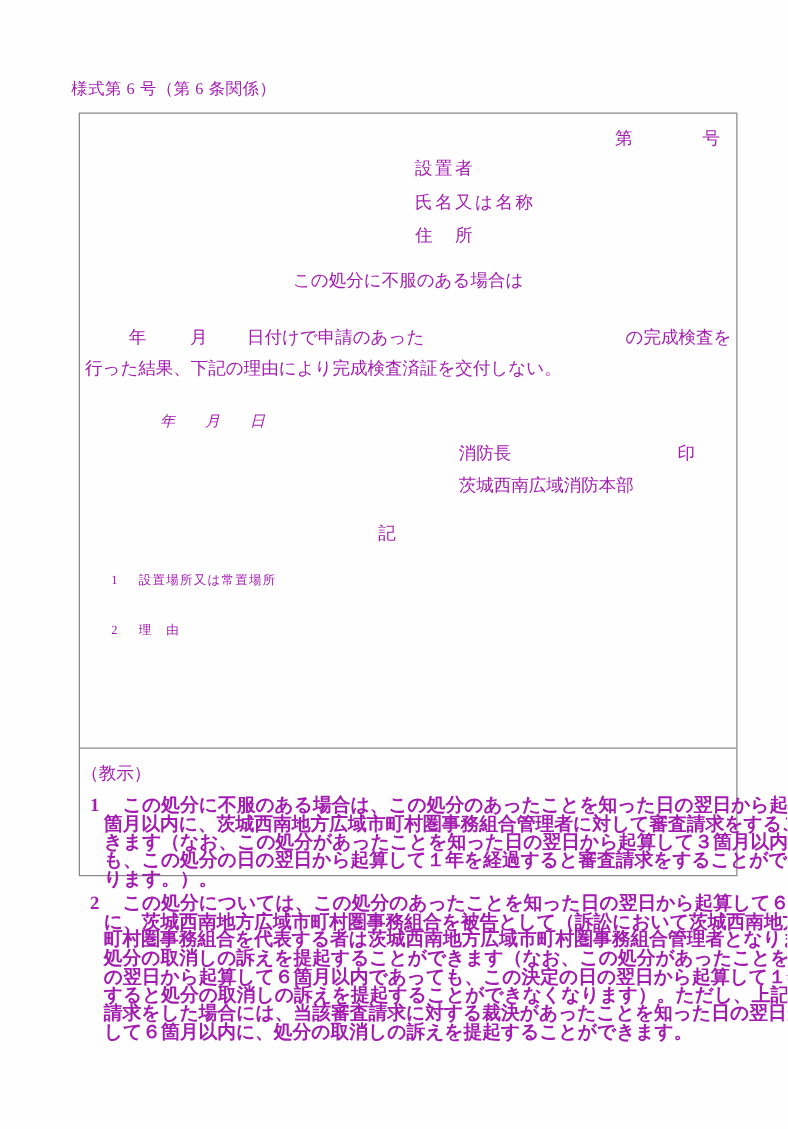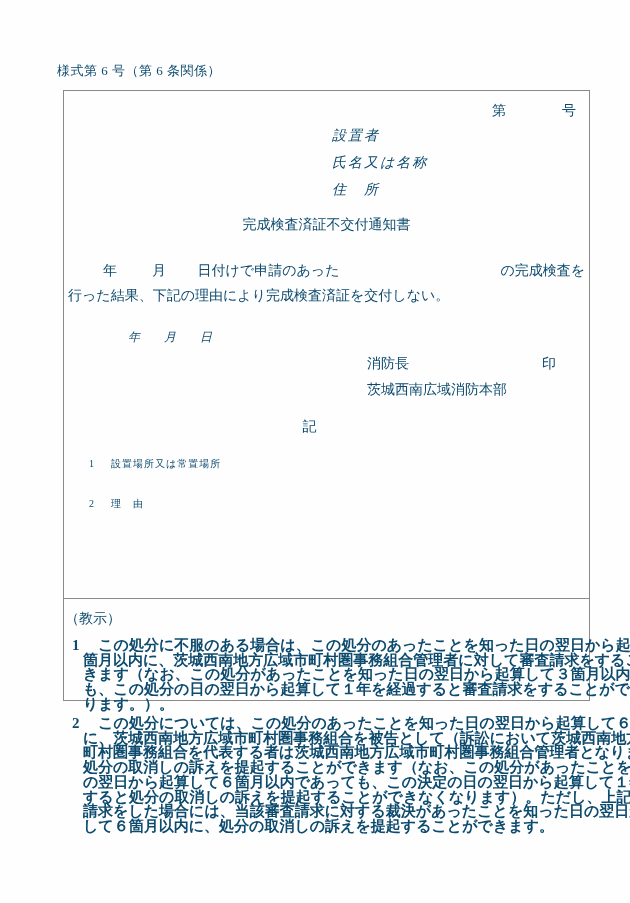--- a/index.html
+++ b/index.html
@@ -1,37 +1,37 @@
 <!DOCTYPE html>
 <html lang="ja"><head>
 <meta charset="utf-8">
 <style>
   html,body { margin:0; padding:0; background:#ffffff; }
   .page {
     position:relative;
     width:630px; height:903px;
     background:#fefefe;
     font-family:"Liberation Serif","DejaVu Serif",serif;
-    color:#0c4a6e;
+    color:#a21caf;
     overflow:hidden;
   }
   .abs { position:absolute; }
   .form-label {
     left:57px; top:62px;
     font-size:13px; letter-spacing:0.5px;
     white-space:pre;
   }
   .notice-box {
     left:63px; top:90px;
     width:527px; height:611px;
     border:1px solid #8a8a8a;
     box-sizing:border-box;
   }
   .doc-no   { top:11px; right:13px; font-size:14px; white-space:pre; }
-  .addr     { left:268px; top:31px; font-size:14px; line-height:27px; letter-spacing:2px;font-style:italic; }
+  .addr     { left:268px; top:31px; font-size:14px; line-height:27px; letter-spacing:2px; }
   .addr div { white-space:pre; }
   .title    { left:0; top:125px; width:100%; text-align:center; font-size:14px; }
   .body-par { left:4px; top:167px; font-size:14px; line-height:25px; white-space:pre; }
   .date-line{ left:4px; top:238px; font-size:12px; white-space:pre;font-style:italic; }
   .issuer   { left:303px; top:260px; font-size:14px; line-height:26px; }
   .issuer div { white-space:pre; }
   .ki       { left:-17px; top:327px; width:100%; text-align:center; font-size:14px; }
   .item     { left:4px; font-size:10px; letter-spacing:1px; white-space:pre; }
   .item .no { display:inline-block; width:22px; letter-spacing:0; }
   .item1    { top:355px; }
@@ -56,21 +56,21 @@
   <div class="abs notice-box">
 
     <div class="abs doc-no">第　　　　号</div>
 
     <div class="abs addr">
       <div>設置者</div>
       <div>氏名又は名称</div>
       <div>住　所</div>
     </div>
 
-    <div class="abs title">完成検査済証不交付通知書</div>
+    <div class="abs title">この処分に不服のある場合は</div>
 
     <div class="abs body-par">　　  年　　  月　　 日付けで申請のあった　　　　　　　　　　　  の完成検査を
 行った結果、下記の理由により完成検査済証を交付しない。</div>
 
     <div class="abs date-line">　　　　　年　　月　　日</div>
 
     <div class="abs issuer">
       <div>消防長　　　　　　　　　  印</div>
       <div>茨城西南広域消防本部</div>
     </div>

